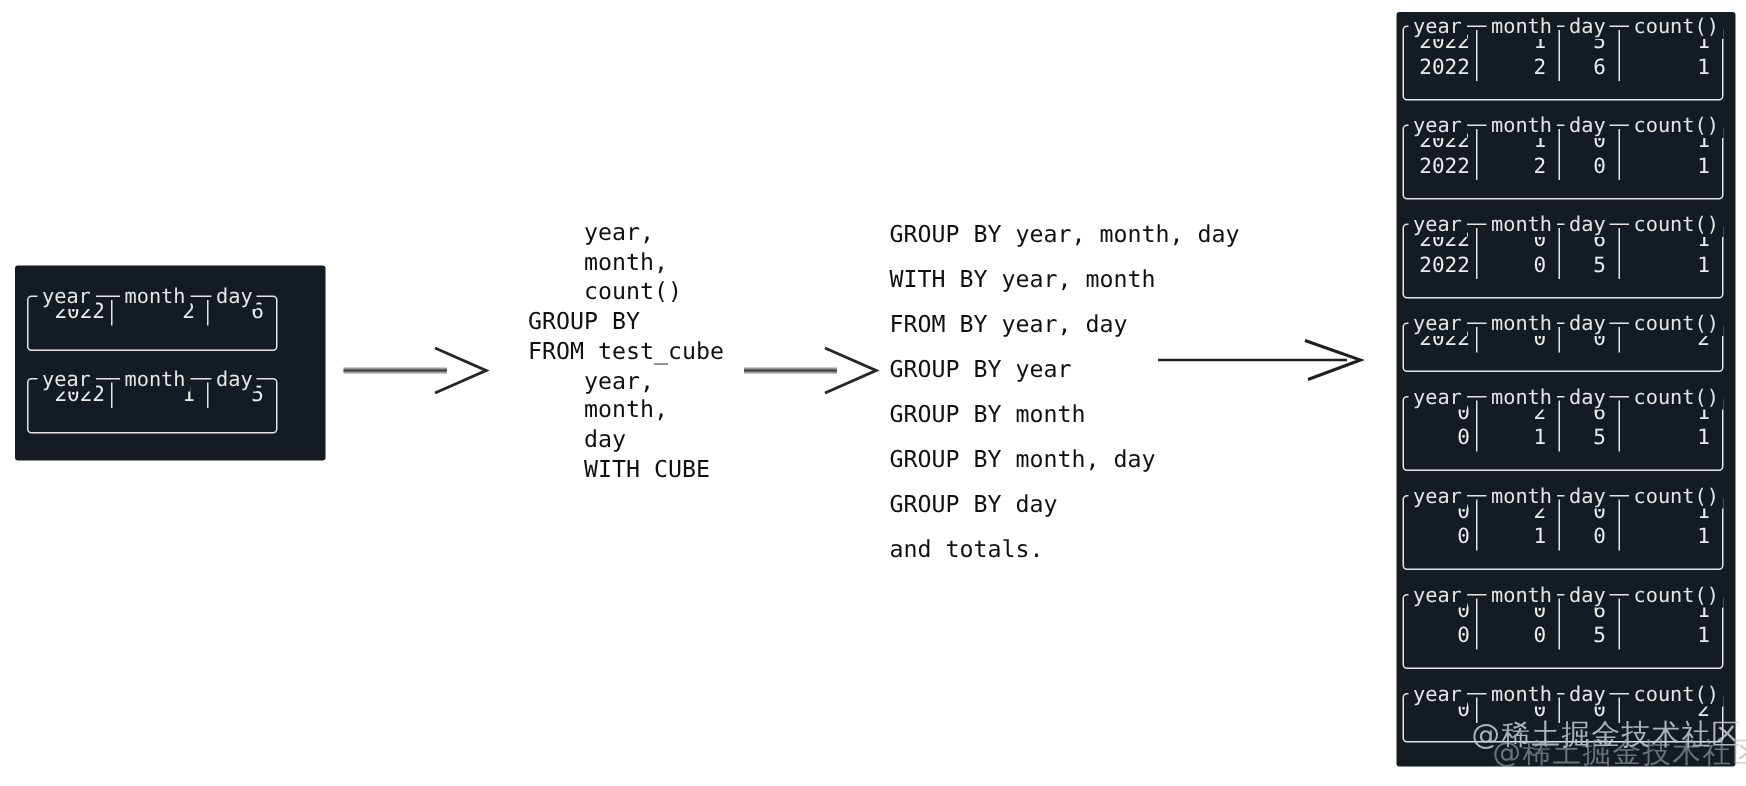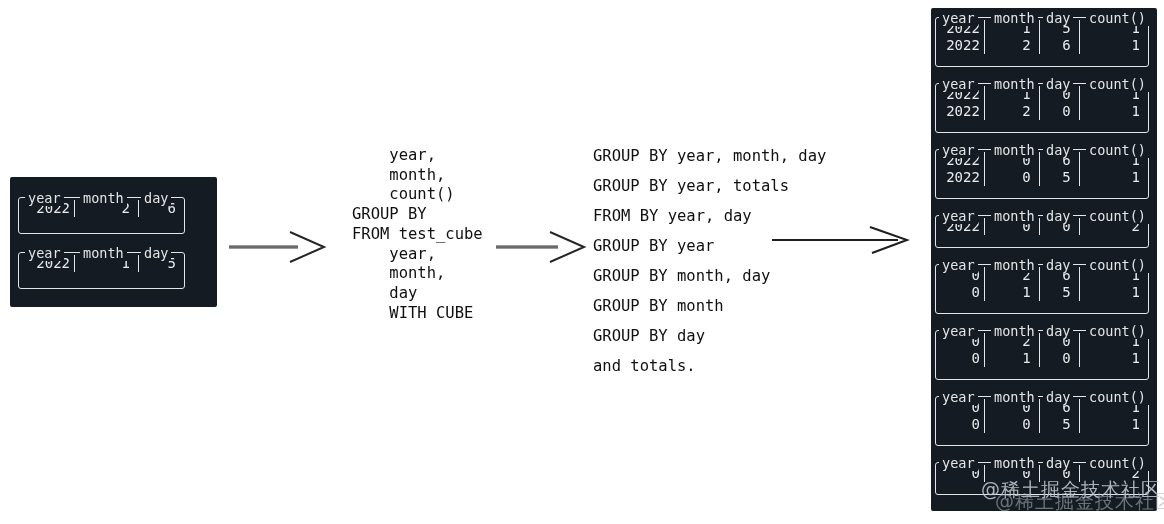--- a/index.html
+++ b/index.html
@@ -140,25 +140,25 @@
     </div>
 
   <svg class="arrow arrow2" width="94" height="40" viewBox="0 0 94 40">
     <line x1="2" y1="20" x2="64" y2="20" stroke="#9a9a9a" stroke-width="4"></line>
     <line x1="2" y1="20" x2="64" y2="20" stroke="#3c3c3c" stroke-width="1.2"></line>
     <polyline points="56,5 90,20 56,35" fill="none" stroke="#262626" stroke-width="2"></polyline>
   </svg>
 
   <div class="code groupings">
       <div class="code-line">GROUP BY year, month, day</div>
-      <div class="code-line">GROUP BY year, totals</div>
+      <div class="code-line">WITH BY year, month</div>
       <div class="code-line">FROM BY year, day</div>
       <div class="code-line">GROUP BY year</div>
+      <div class="code-line">GROUP BY month</div>
       <div class="code-line">GROUP BY month, day</div>
-      <div class="code-line">GROUP BY month</div>
       <div class="code-line">GROUP BY day</div>
       <div class="code-line">and totals.</div>
     </div>
 
   <svg class="arrow arrow3" width="138" height="40" viewBox="0 0 138 40">
     <line x1="0" y1="20" x2="126" y2="20" stroke="#1f1f1f" stroke-width="1.8"></line>
     <polyline points="98,7 135,20 100,33" fill="none" stroke="#1f1f1f" stroke-width="2"></polyline>
   </svg>
 
   <section class="panel output-panel">

